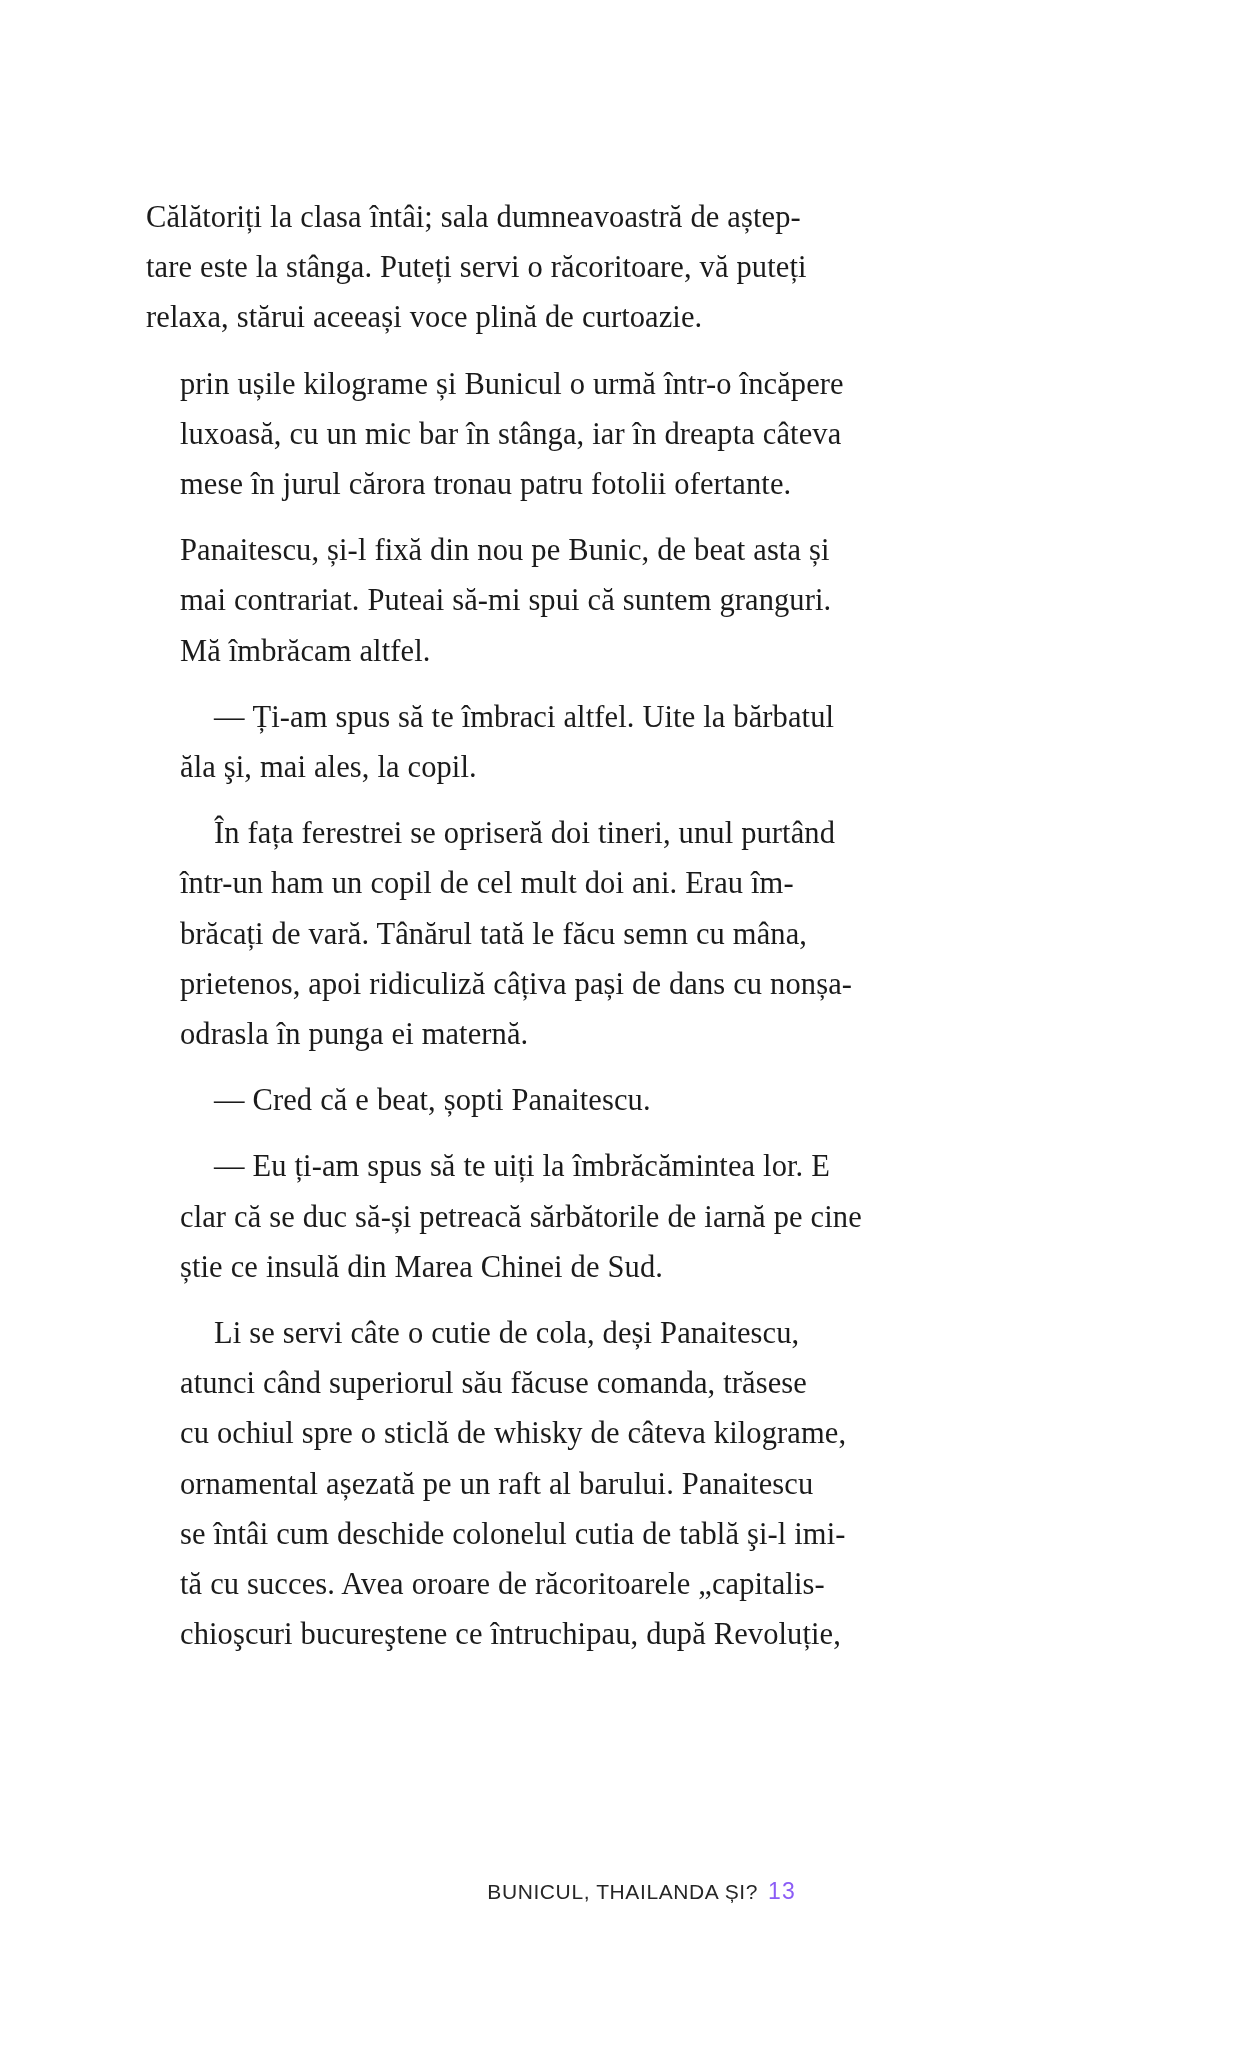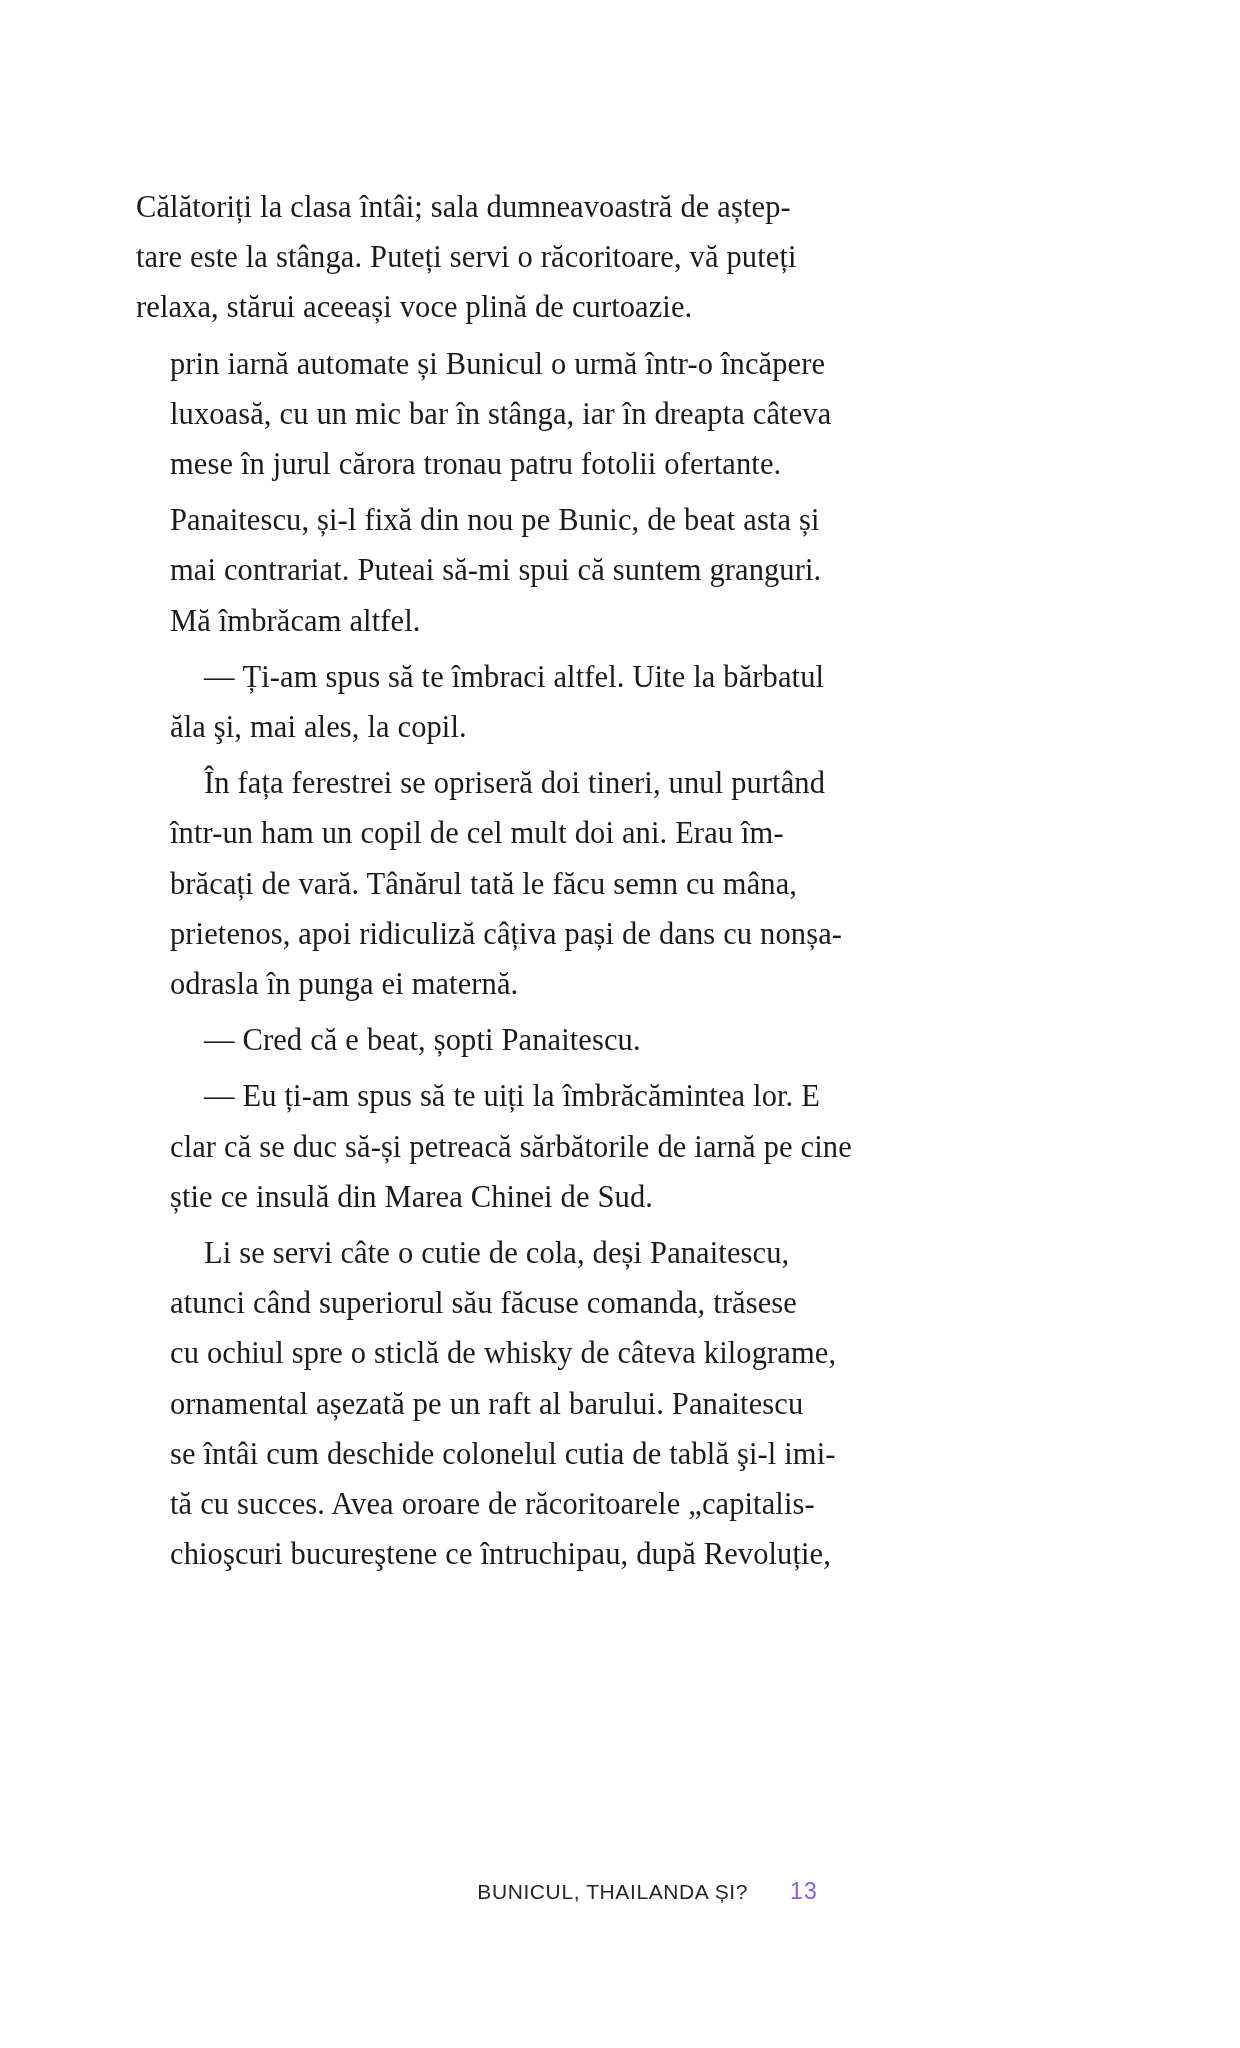--- a/index.html
+++ b/index.html
@@ -20,21 +20,21 @@
     overflow: hidden;
     box-sizing: border-box;
   }
   .text-column {
     position: absolute;
     left: 130px;
     top: 176px;
     width: 672px;
   }
   .para {
-    margin: 6px;
+    margin: 16px;
     font-size: 30.5px;
     line-height: 50.2px;
     text-align: justify;
     text-align-last: left;
     letter-spacing: 0.1px;
     word-spacing: 0.2px;
     color: #1b1b1b;
     hyphens: manual;
     -webkit-hyphens: manual;
   }
@@ -45,27 +45,27 @@
   .line {
     display: block;
     white-space: pre;
   }
   .line.just {
     
     text-align: justify;
   }
   .footer {
     position: absolute;
-    left: 146px;
+    left: 124px;
     top: 1878px;
     width: 672px;
     display: flex;
     justify-content: flex-end;
     align-items: baseline;
-    gap: 42px;
+    gap: 10px;
   }
   .running-head {
     font-family: "Liberation Sans", "DejaVu Sans", sans-serif;
     font-size: 21px;
     letter-spacing: 0.6px;
     color: #262626;
     white-space: pre;
   }
   .folio {
     font-family: "Liberation Sans", "DejaVu Sans", sans-serif;
@@ -79,21 +79,21 @@
 
 <div class="page">
 
   <div class="text-column">
       <p class="para">
         <span class="line just">Călătoriți la clasa întâi; sala dumneavoastră de aștep-</span>
         <span class="line just">tare este la stânga. Puteți servi o răcoritoare, vă puteți</span>
         <span class="line">relaxa, stărui aceeași voce plină de curtoazie.</span>
       </p>
       <p class="para">
-        <span class="line just">prin iarnă automate și Bunicul o urmă într-o încăpere</span>
+        <span class="line just">prin ușile kilograme și Bunicul o urmă într-o încăpere</span>
         <span class="line just">luxoasă, cu un mic bar în stânga, iar în dreapta câteva</span>
         <span class="line">mese în jurul cărora tronau patru fotolii ofertante.</span>
       </p>
       <p class="para">
         <span class="line just">Panaitescu, și-l fixă din nou pe Bunic, de beat asta și</span>
         <span class="line just">mai contrariat. Puteai să-mi spui că suntem granguri.</span>
         <span class="line">Mă îmbrăcam altfel.</span>
       </p>
       <p class="para">
         <span class="line just" style="padding-left: 34px;">— Ți-am spus să te îmbraci altfel. Uite la bărbatul</span>

